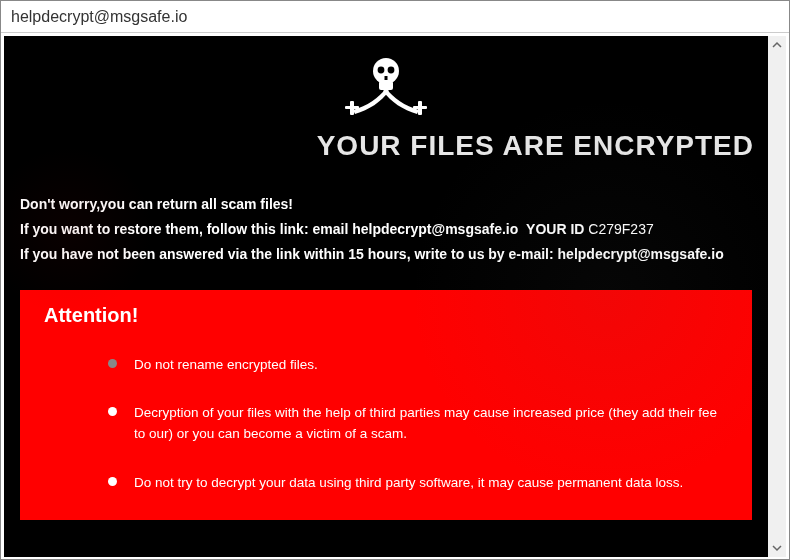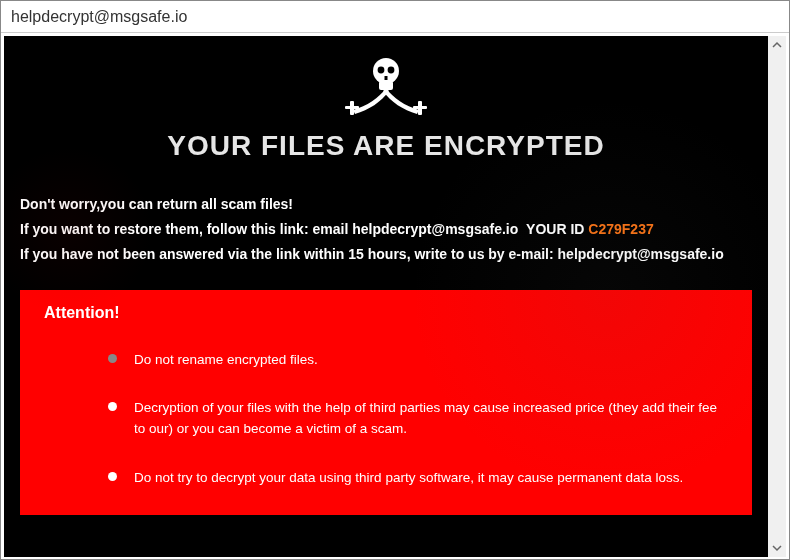--- a/index.html
+++ b/index.html
@@ -53,45 +53,45 @@
     .scroll-arrow.down { bottom: 0; }
 
     .skull-wrap {
       text-align: center;
       margin-bottom: 8px;
     }
     .skull {
       display: inline-block;
     }
     .headline {
-      text-align: center;
+      text-align: right;
       font-size: 28px;
       font-weight: bold;
       color: #e6e6e6;
       letter-spacing: 1px;
       margin-bottom: 30px;
     }
     .instructions {
       font-size: 14px;
       line-height: 1.8;
       color: #fff;
       margin-bottom: 22px;
       padding-left: 2px;
     }
     .instructions .line { font-weight: bold; }
     .yellow { color: #ffffff; }
-    .red-id { color: #f97316; font-weight: bold; }
+    .red-id { color: #ffffff; font-weight: normal; }
     .attn-box {
       background: #ff0000;
       padding: 14px 24px 18px 24px;
       margin: 0 2px;
     }
     .attn-title {
       font-weight: bold;
-      font-size: 16px;
+      font-size: 20px;
       color: #fff;
       margin-bottom: 10px;
     }
     .attn-list {
       list-style: none;
       padding-left: 90px;
       font-size: 13.5px;
       color: #fff;
       line-height: 1.55;
     }

